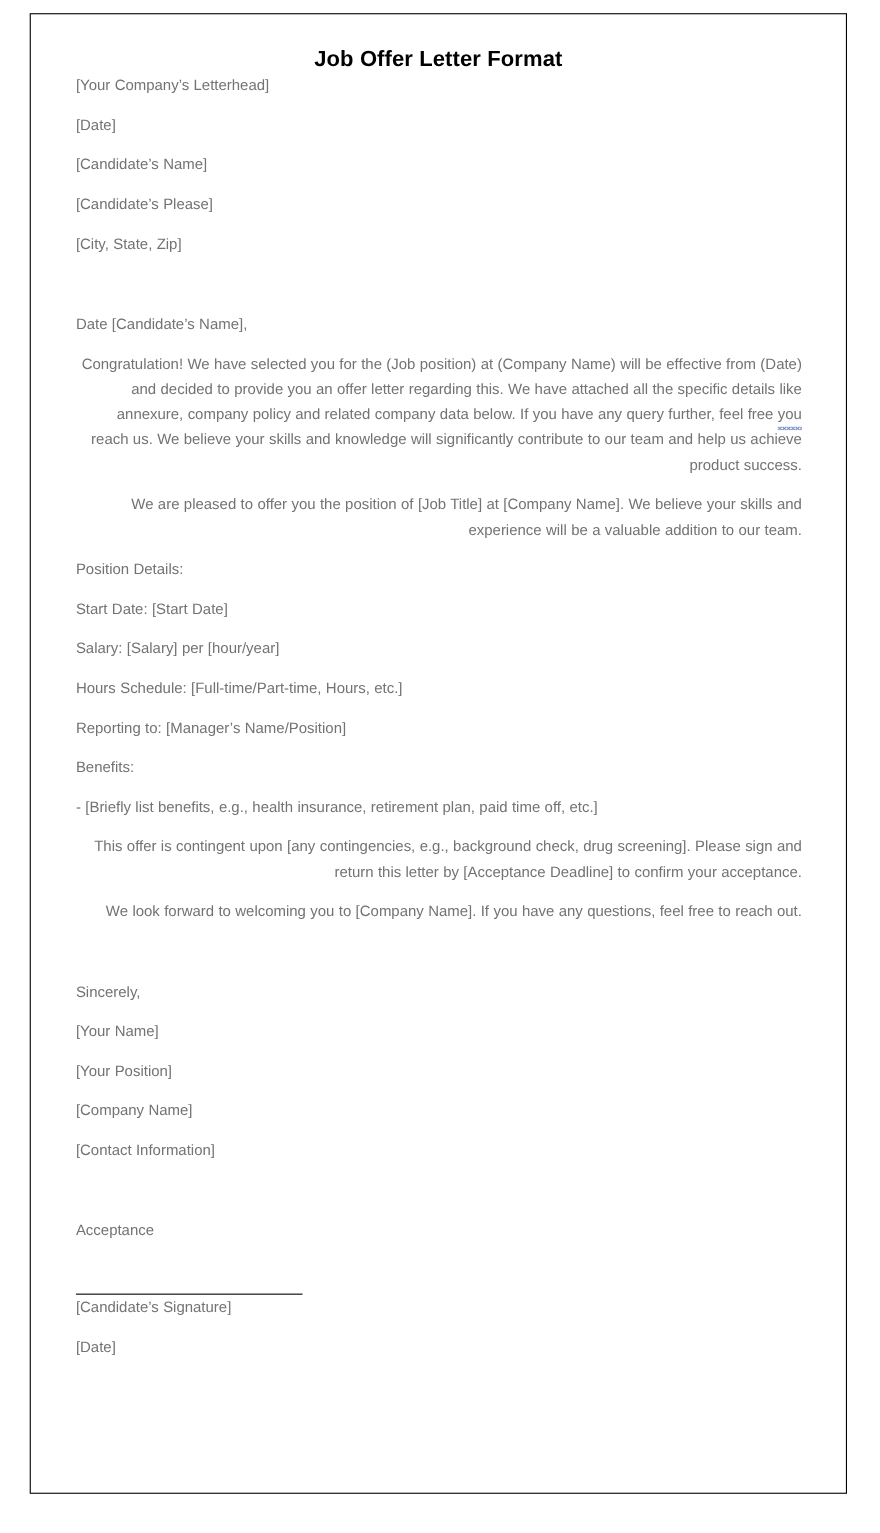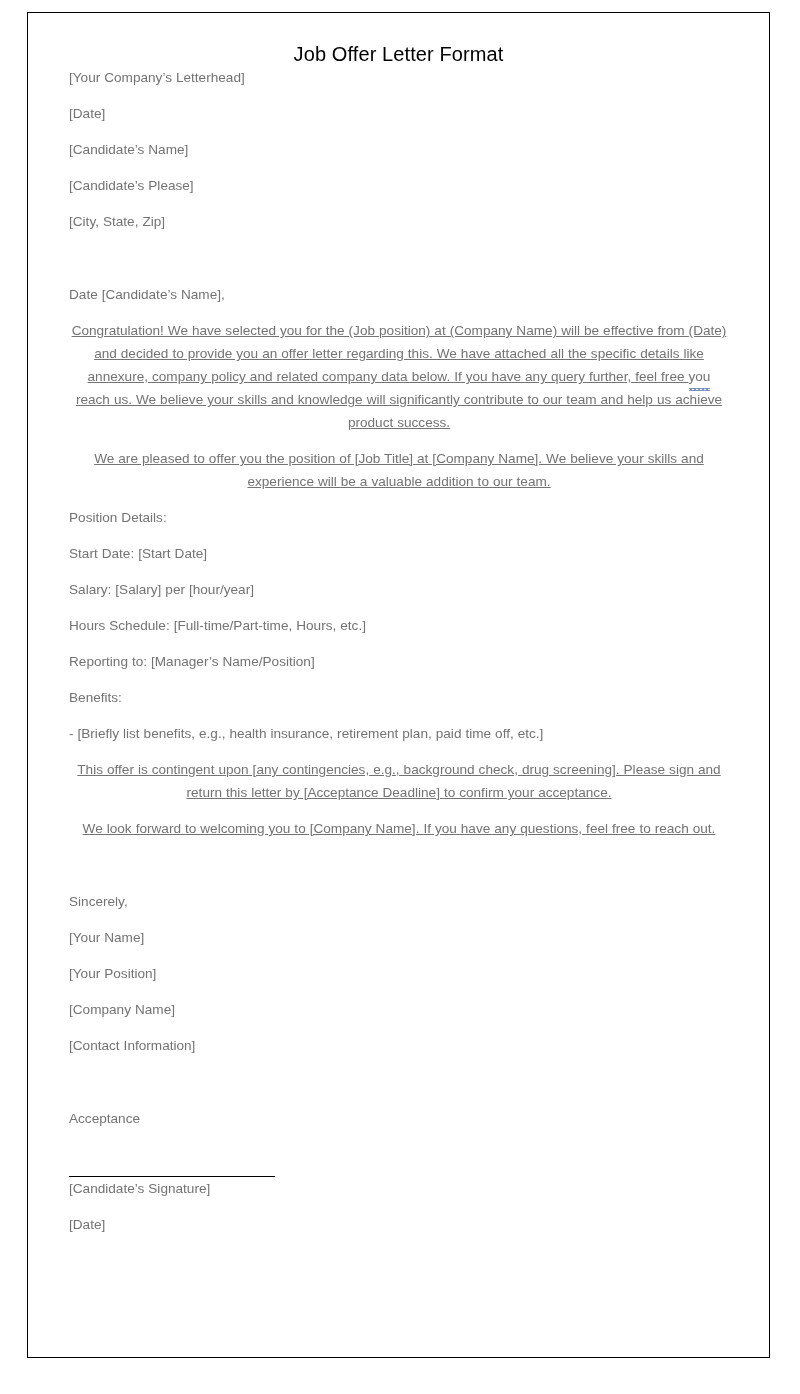--- a/index.html
+++ b/index.html
@@ -23,21 +23,21 @@
     width: 743px;
     height: 1346px;
     border: 1.5px solid #000000;
     box-sizing: border-box;
     background: #ffffff;
   }
 
   .doc-title {
     text-align: center;
     font-size: 20px;
-    font-weight: normal;
+    font-weight: bold;
     letter-spacing: 0.1px;
     margin: 0;
     padding-top: 30px;
     color: #000000;
   }
 
   .doc-body {
     padding: 0 40px 0 41px;
   }
 
@@ -58,22 +58,21 @@
   .block-header {
     margin-top: 45px;
   }
 
   
   .gap-large {
     margin-top: 50px !important;
   }
 
   .para {
-    text-align: center;
-    text-decoration: underline;
+    text-align: right;
   }
 
   
   .grammar-flag {
     position: relative;
     display: inline-block;
     text-decoration: none;
   }
   .grammar-flag::after {
     content: "";

